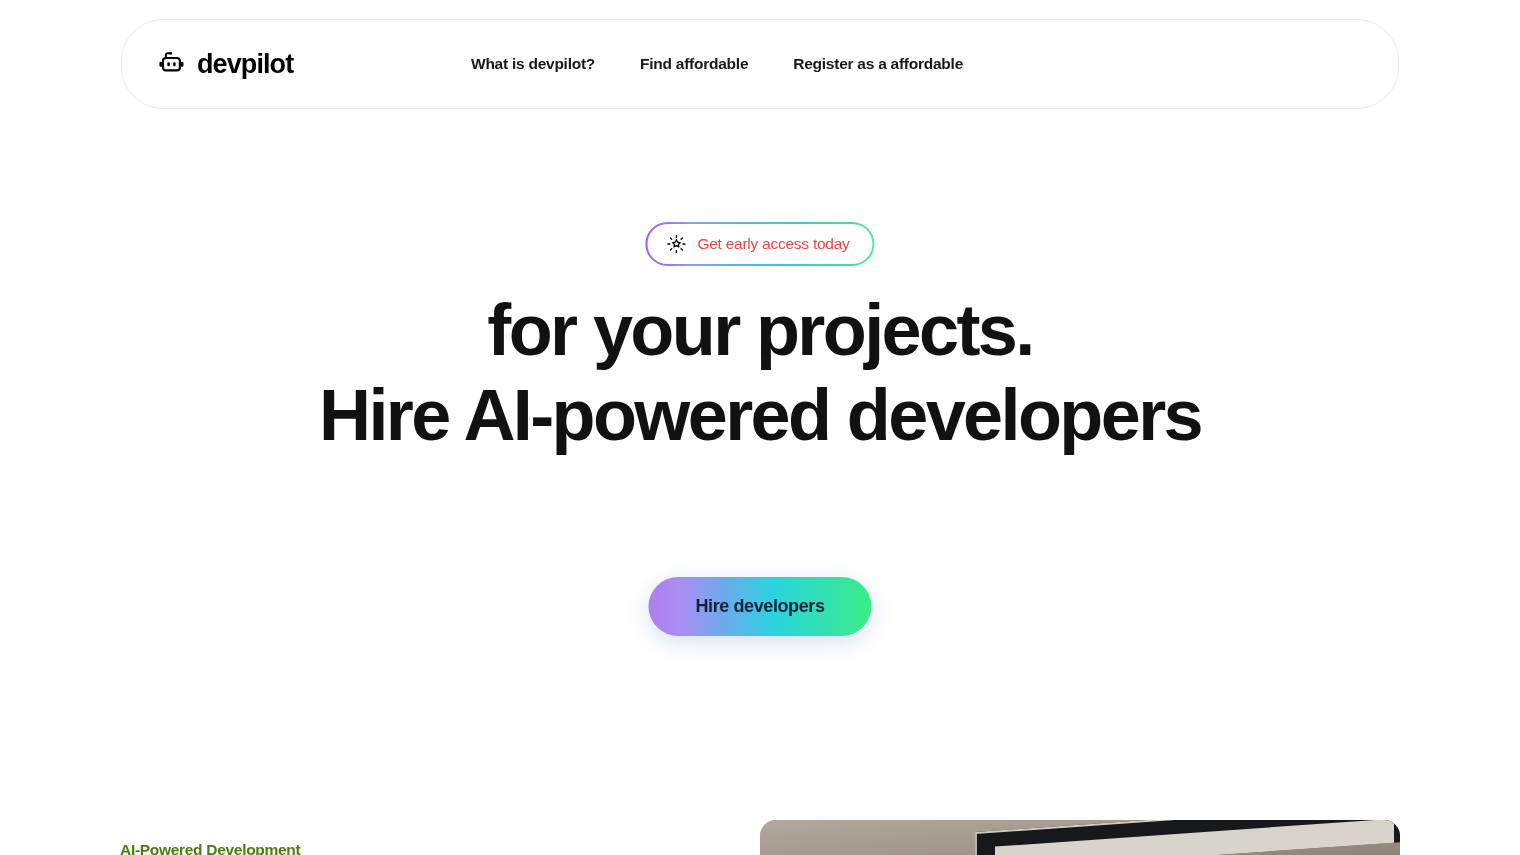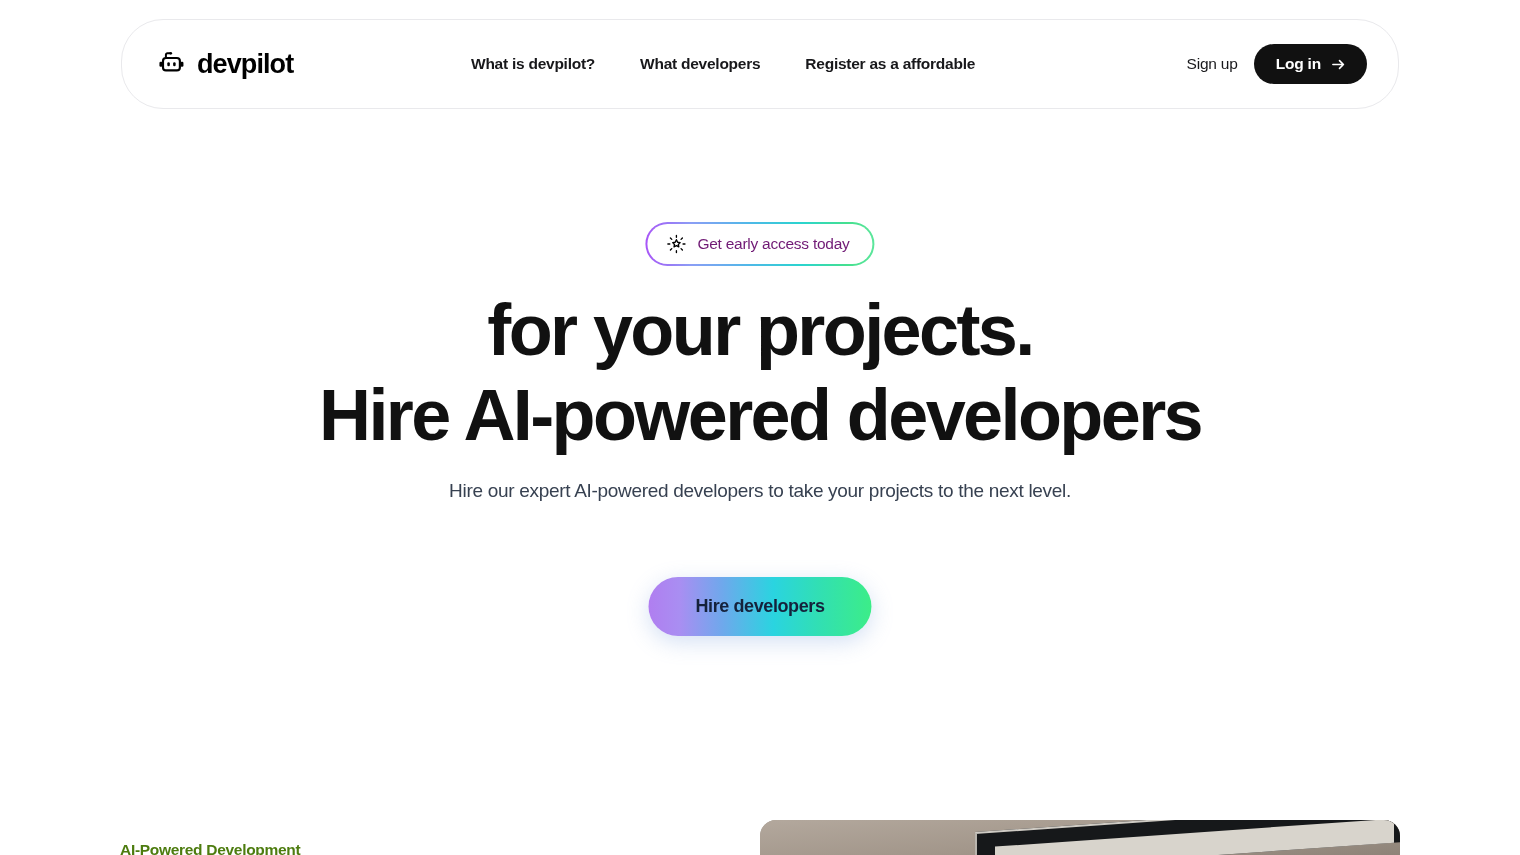--- a/index.html
+++ b/index.html
@@ -126,21 +126,21 @@
     align-items:center;
     gap:11px;
     background:#ffffff;
     border-radius:28px;
     padding:10px 23px 10px 19px;
   }
   .badge-icon { width:20px; height:20px; display:block; flex:none; }
   .badge-text {
     font-size:15.5px;
     font-weight:500;
-    color:#701a75;
+    color:#ef4444;
     letter-spacing:-0.25px;
     white-space:nowrap;
   }
 
   .headline {
     position:absolute;
     top:288px;
     left:0;
     width:100%;
     font-size:72px;
@@ -249,35 +249,24 @@
           <rect x="25" y="13.6" width="3.2" height="5.2" rx="1.3" fill="#000"></rect>
           <rect x="11" y="14" width="2.7" height="4.4" rx="1.35" fill="#000"></rect>
           <rect x="17.2" y="14" width="2.7" height="4.4" rx="1.35" fill="#000"></rect>
         </svg>
       </span>
       <span class="brand-name">devpilot</span>
     </div>
 
     <nav class="nav-links">
       <span class="nav-link">What is devpilot?</span>
-      <span class="nav-link">What developers</span>
+      <span class="nav-link">Find affordable</span>
       <span class="nav-link">Register as a affordable</span>
     </nav>
 
-    <div class="header-right">
-      <span class="signup-link">Sign up</span>
-      <button class="login-btn">
-        <span>Log in</span>
-        <span>
-          <svg viewBox="0 0 20 20" width="17" height="17" fill="none">
-            <path d="M3.4 10h12.4M11.2 5.4 15.8 10l-4.6 4.6" stroke="#fff" stroke-width="1.9" stroke-linecap="round" stroke-linejoin="round"></path>
-          </svg>
-        </span>
-      </button>
-    </div>
 
   </div>
 </div>
 
 <section class="hero">
 
   <div class="badge">
     <div class="badge-inner">
       <span class="badge-icon">
         <svg viewBox="0 0 22 22" width="20" height="20" fill="none">
@@ -288,21 +277,20 @@
       <span class="badge-text">Get early access today</span>
     </div>
   </div>
 
   <h1 class="headline">
     <span class="headline-line">for your projects.</span>
     <span class="headline-line">Hire AI-powered developers</span>
   </h1>
 
   <p class="subtitle">
-    <span class="subtitle-line">Hire our expert AI-powered developers to take your projects to the next level.</span>
   </p>
 
   <div class="cta-wrap">
     <button class="cta-btn">Hire developers</button>
   </div>
 
 </section>
 
 <div class="section-label">AI-Powered Development</div>
 

